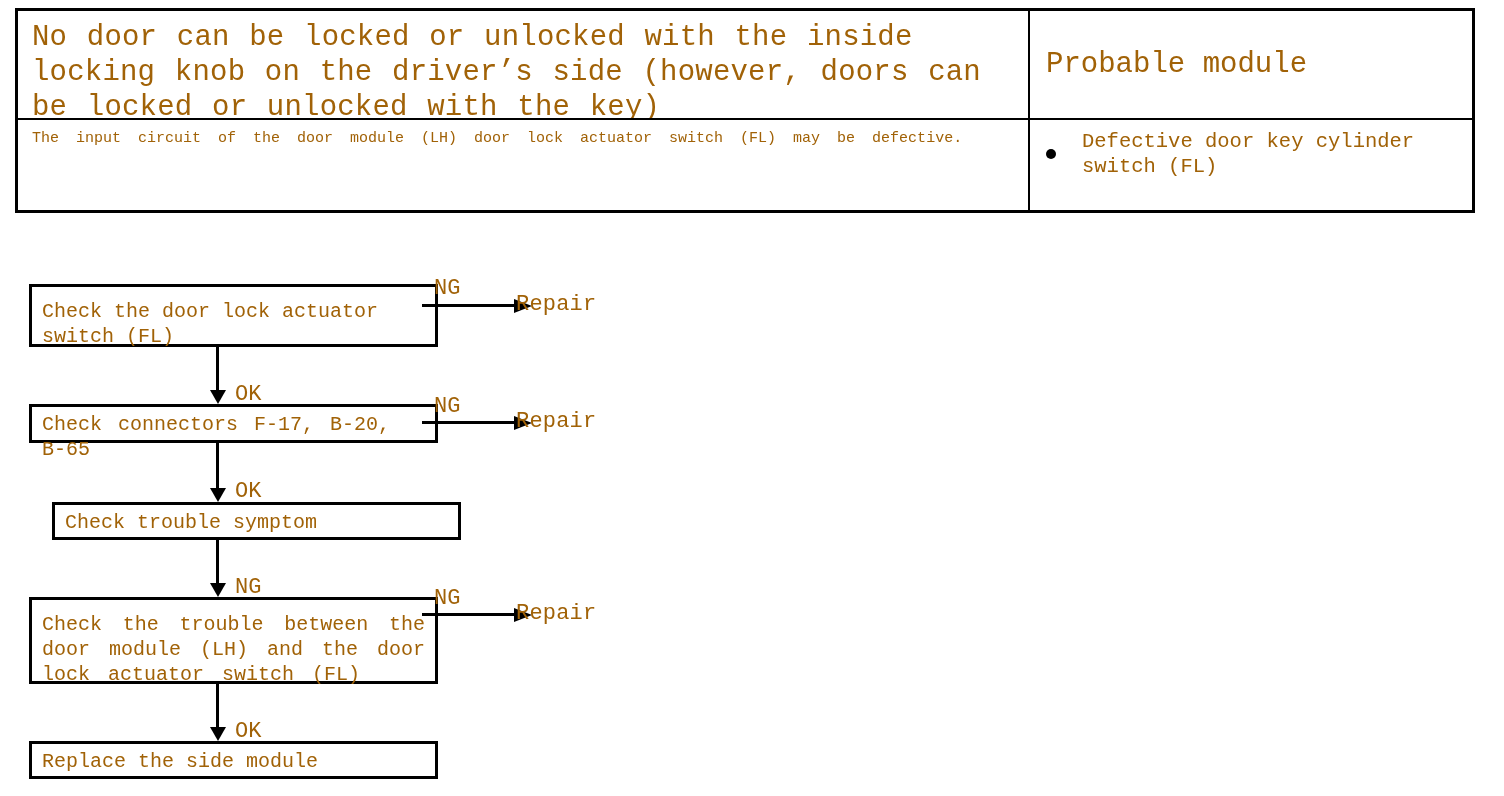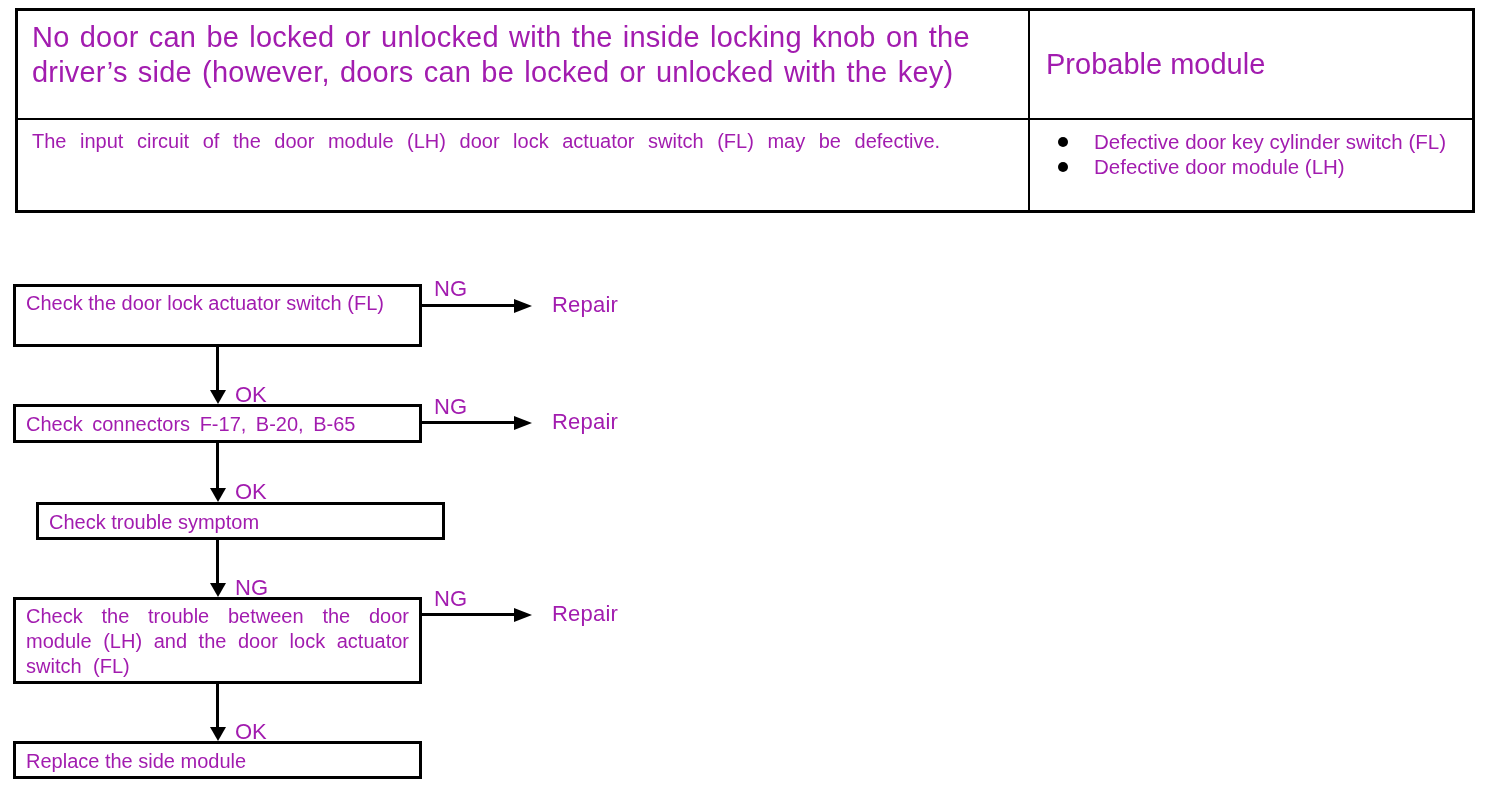--- a/index.html
+++ b/index.html
@@ -1,22 +1,22 @@
 <!DOCTYPE html>
 <html><head>
 <meta charset="utf-8">
 <style>
   * { margin:0; padding:0; box-sizing:border-box; }
   html,body { background:#ffffff; }
   .page {
     position:relative;
     width:1504px; height:784px;
     background:#ffffff;
-    font-family:Liberation Sans, sans-serif;
-    color:#a21caf;
+    font-family:Liberation Mono, monospace;
+    color:#a16207;
     overflow:hidden;
   }
 
   
   .sym-table {
     position:absolute; left:15px; top:8px;
     width:1460px; height:205px;
     border:3px solid #000;
     display:grid;
     grid-template-columns:1012px 1fr;
@@ -32,54 +32,54 @@
   }
   .cell-cause-hdr {
     border-bottom:2px solid #000;
     display:flex; align-items:center;
     padding-left:16px;
     font-size:29px;
   }
   .cell-detail {
     border-right:2px solid #000;
     padding:10px 7px 0 14px;
-    font-size:20px; word-spacing:8px;
+    font-size:15px; word-spacing:8px;
   }
-  .cell-causes { padding:9px 0 0 12px; font-size:20.5px; }
+  .cell-causes { padding:9px 0 0 0; font-size:20.5px; }
   .causes-list { list-style:none; }
   .causes-list li { display:flex; align-items:center; line-height:25px; }
   .bullet-dot {
     flex:none; width:10px; height:10px;
     background:#000; border-radius:50%;
     margin:0 26px 0 16px;
   }
 
   
   .fc-box {
-    position:absolute; left:13px; width:409px;
+    position:absolute; left:29px; width:409px;
     border:3px solid #000; background:#fff;
     font-size:20px; line-height:25px;
-    padding:4px 10px 0 10px;
+    padding:12px 10px 0 10px;
   }
   .vline  { position:absolute; left:216px; width:3px; background:#000; }
   .varrow {
     position:absolute; left:210px; width:0; height:0;
     border-left:8px solid transparent; border-right:8px solid transparent;
     border-top:14px solid #000;
   }
   .hline  { position:absolute; left:422px; width:93px; height:3px; background:#000; }
   .harrow {
     position:absolute; left:514px; width:0; height:0;
     border-top:7px solid transparent; border-bottom:7px solid transparent;
     border-left:18px solid #000;
   }
   .lbl { position:absolute; font-size:22px; line-height:26px; }
   .lbl-stem { left:235px;margin-top:24px; }
   .lbl-ng   { left:434px; }
-  .lbl-repair { left:552px; letter-spacing:0.2px; }
+  .lbl-repair { left:516px; letter-spacing:0.2px; }
 </style>
 </head>
 <body>
 
 <div class="page">
 
   <div class="sym-table">
     <div class="cell cell-symptom">
       <span>No door can be locked or unlocked with the inside locking knob on the driver’s side (however, doors can be locked or unlocked with the key)</span>
     </div>
@@ -87,24 +87,20 @@
       <span>Probable module</span>
     </div>
     <div class="cell cell-detail">
       <span>The input circuit of the door module (LH) door lock actuator switch (FL) may be defective.</span>
     </div>
     <div class="cell cell-causes">
       <ul class="causes-list">
         <li>
           <span class="bullet-dot"></span>
           <span>Defective door key cylinder switch (FL)</span>
-        </li>
-        <li>
-          <span class="bullet-dot"></span>
-          <span>Defective door module (LH)</span>
         </li>
       </ul>
     </div>
   </div>
 
   <div>
 
     <div class="fc-box" style="top:284px;height:63px;">
       <span>Check the door lock actuator switch (FL)</span>
     </div>

